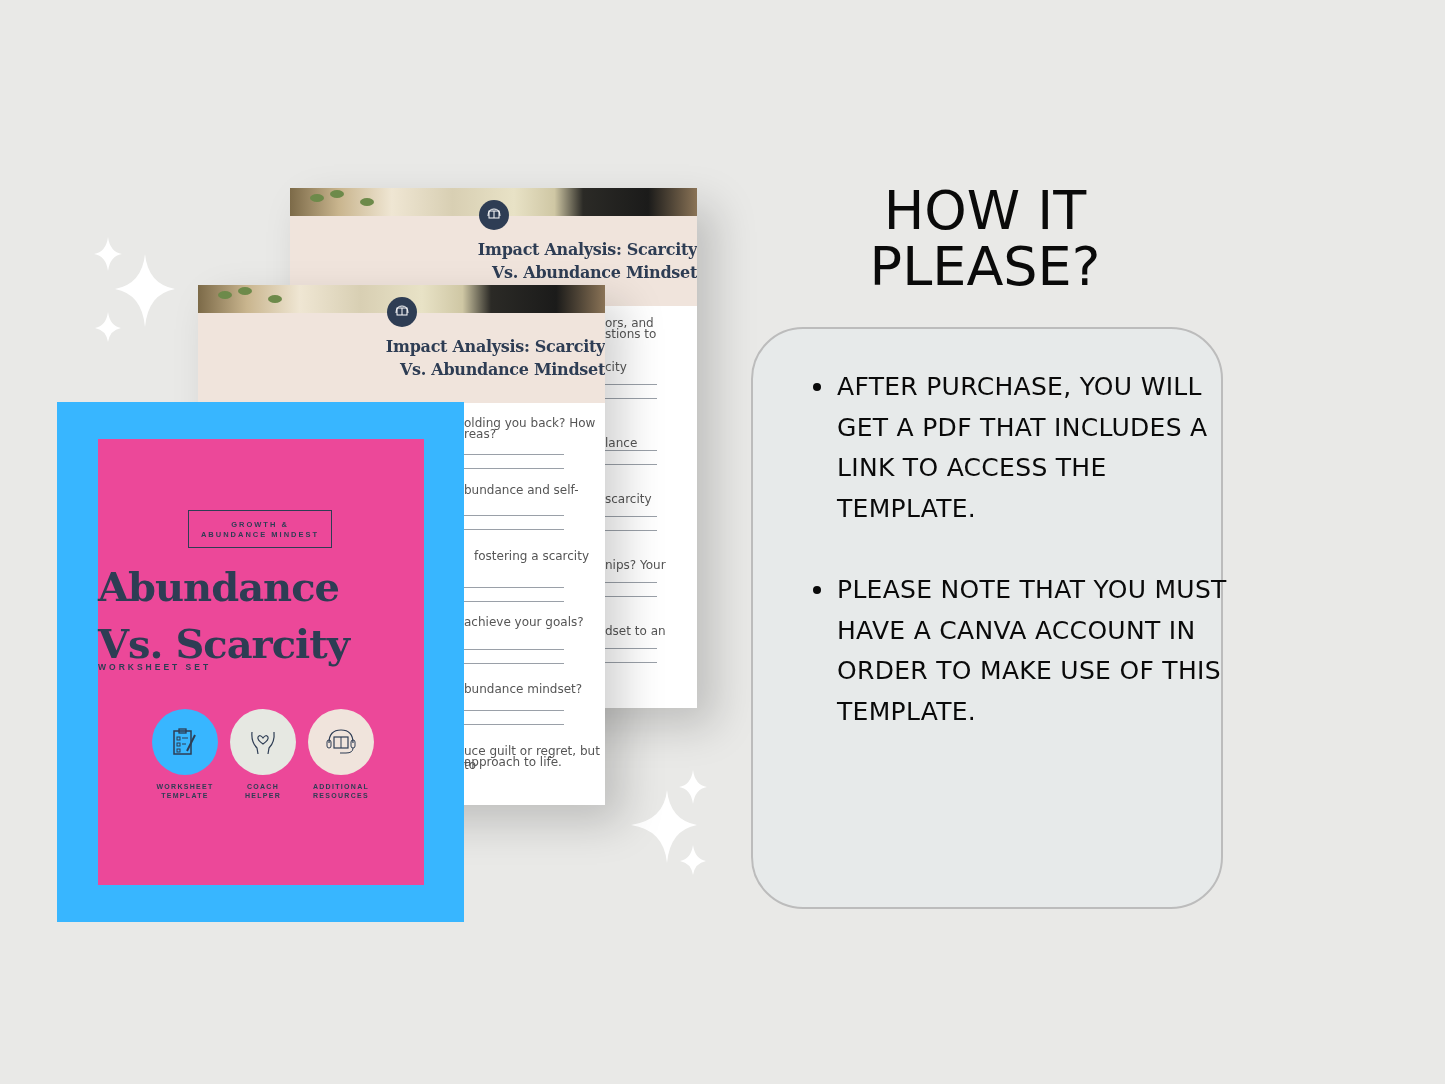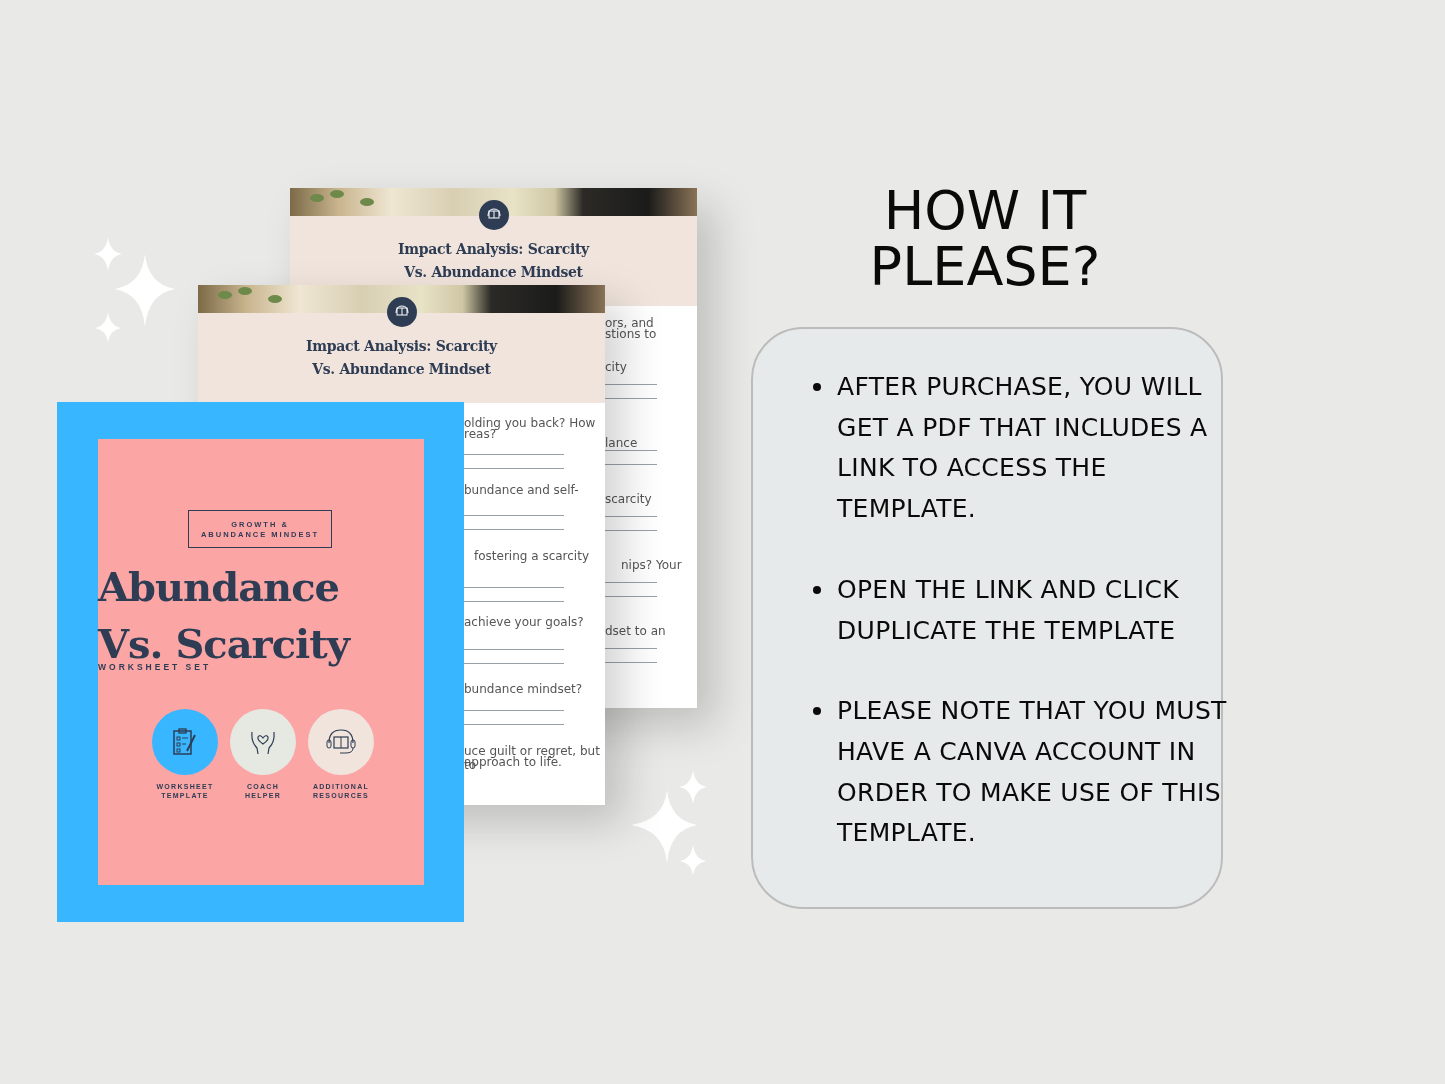--- a/index.html
+++ b/index.html
@@ -16,29 +16,29 @@
     position:absolute; left:0; top:0; width:100%; height:30px;
     background: linear-gradient(90deg,#7c6a48 0%,#c9b58e 12%,#efe6d3 25%,#d8cfb3 40%,#e8e2c6 55%,#cfc7a4 65%,#2b2a26 72%,#1b1b1a 88%,#8a7356 100%);
   }
   .photo .leaf { position:absolute; width:14px; height:8px; background:#6d8a4a; border-radius:50%; }
   .header-band { position:absolute; left:0; top:28px; width:100%; height:90px; background:#f0e4dc; }
   .badge {
     position:absolute; left:50%; top:14px; width:30px; height:30px; margin-left:-15px;
     background:#2e3d54; border-radius:50%; display:flex; align-items:center; justify-content:center;
   }
   .doc-title {
-    position:absolute; left:0; top:50px; width:100%; text-align:center;
+    position:absolute; left:0; top:50px; width:100%; text-align:right;
     font-family:"DejaVu Serif", serif; font-weight:bold; color:#2e3d54;
-    font-size:14px; line-height:23px; letter-spacing:-0.3px;
+    font-size:16px; line-height:23px; letter-spacing:-0.3px;
   }
   .q { position:absolute; font-size:12px; color:#555; font-family:"DejaVu Sans", sans-serif; }
   .rule { position:absolute; height:1px; background:#9aa0a8; }
 
   .cover { position:absolute; left:57px; top:402px; width:407px; height:520px; background:#38b6ff; }
-  .cover-inner { position:absolute; left:41px; top:37px; width:326px; height:446px; background:#fca5a5; }
+  .cover-inner { position:absolute; left:41px; top:37px; width:326px; height:446px; background:#ec4899; }
   .tag-box {
     position:absolute; left:90px; top:71px; width:144px; height:38px; border:1.5px solid #2e3d54;
     box-sizing:border-box; text-align:center; font-size:7.5px; font-weight:bold; letter-spacing:2px;
     color:#2e3d54; padding-top:9px; line-height:10px;
   }
   .cover-title {
     position:absolute; left:0; width:100%; text-align:left; font-family:"DejaVu Serif", serif;
     font-weight:bold; color:#2e3d54; font-size:40px; letter-spacing:-1px;
   }
   .cover-sub {
@@ -106,21 +106,21 @@
   <div class="q" style="left:315px;top:139px">stions to</div>
   <div class="q" style="left:315px;top:172px">city</div>
   <div class="rule" style="left:315px;top:196px;width:52px"></div>
     <div class="rule" style="left:315px;top:210px;width:52px"></div>
   <div class="q" style="left:315px;top:248px">lance</div>
   <div class="rule" style="left:315px;top:262px;width:52px"></div>
     <div class="rule" style="left:315px;top:276px;width:52px"></div>
   <div class="q" style="left:315px;top:304px">scarcity</div>
   <div class="rule" style="left:315px;top:328px;width:52px"></div>
     <div class="rule" style="left:315px;top:342px;width:52px"></div>
-  <div class="q" style="left:331px;top:370px">nips? Your</div>
+  <div class="q" style="left:315px;top:370px">nips? Your</div>
   <div class="rule" style="left:315px;top:394px;width:52px"></div>
     <div class="rule" style="left:315px;top:408px;width:52px"></div>
   <div class="q" style="left:315px;top:436px">dset to an</div>
   <div class="rule" style="left:315px;top:460px;width:52px"></div>
     <div class="rule" style="left:315px;top:474px;width:52px"></div>
 </div>
 
 <div class="page mid">
   <div class="photo">
     <div class="leaf" style="left:20px;top:6px"></div>
@@ -216,16 +216,15 @@
 </div>
 
 <div class="hiw-title">
   <div>HOW IT</div>
   <div>PLEASE?</div>
 </div>
 
 <div class="panel">
   <ul class="bullet-list">
     <li class="bullet-item">AFTER PURCHASE, YOU WILL GET A PDF THAT INCLUDES A LINK TO ACCESS THE TEMPLATE.</li>
-    <li class="bullet-item">OPEN THE LINK AND CLICK DUPLICATE THE TEMPLATE</li>
     <li class="bullet-item">PLEASE NOTE THAT YOU MUST HAVE A CANVA ACCOUNT IN ORDER TO MAKE USE OF THIS TEMPLATE.</li>
   </ul>
 </div>
 
 </body></html>

